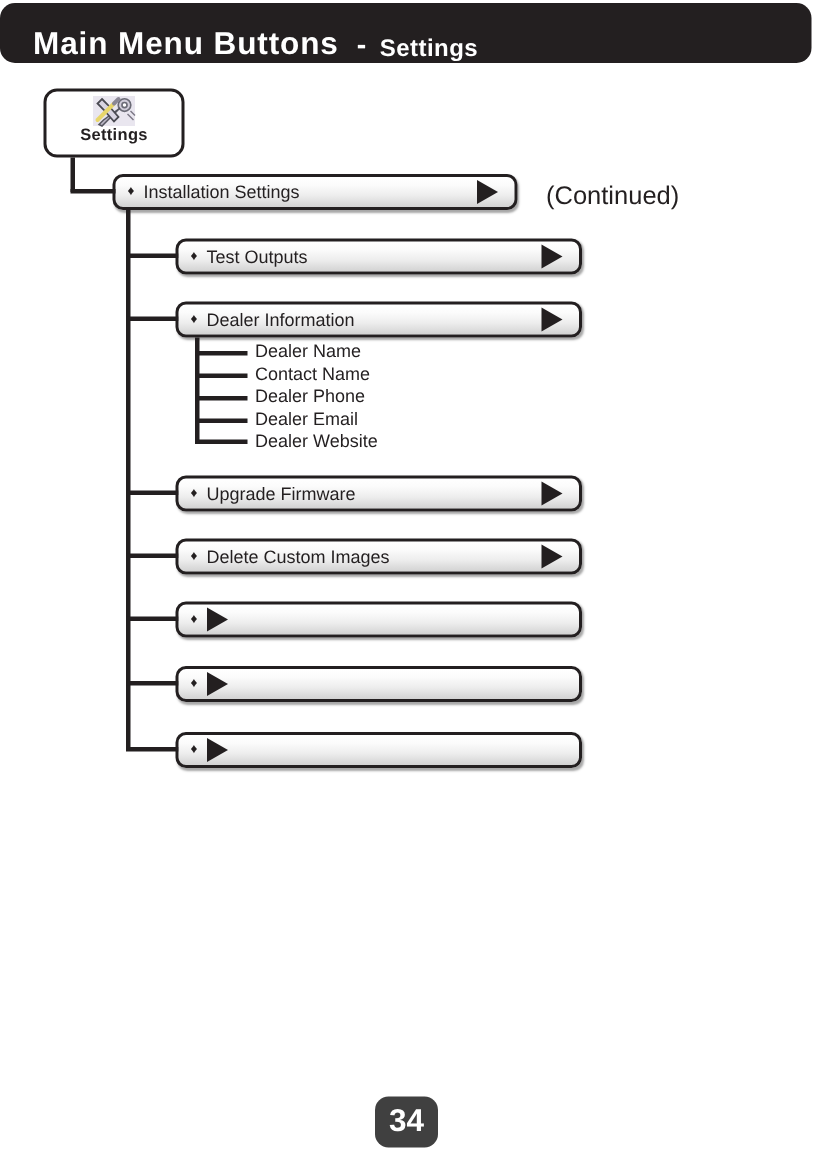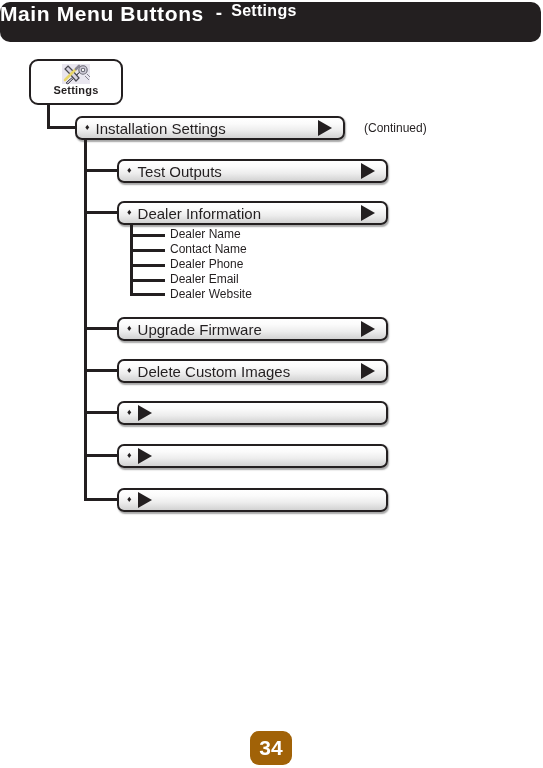--- a/index.html
+++ b/index.html
@@ -19,21 +19,22 @@
   
   .header-bar {
     position: absolute;
     left: 0px;
     top: 2px;
     width: 541px;
     height: 40px;
     background: #231f20;
     border-radius: 10px;
     display: flex;
-    align-items: flex-start;
+    align-items: flex-end;
+    padding-left: 22px;
     box-sizing: border-box;
   }
   .header-title {
     color: #ffffff;
     font-size: 21px;
     font-weight: bold;
     letter-spacing: 0.6px;
   }
   .header-sep {
     color: #ffffff;
@@ -100,58 +101,58 @@
     box-shadow: 1px 1.5px 1.5px rgba(0,0,0,0.35);
   }
   .menu-bullet {
     font-size: 9px;
     line-height: 1;
     color: #231f20;
     margin-right: 6px;
     margin-top: -1px;
   }
   .menu-label {
-    font-size: 15px;
+    font-size: 12px;
     color: #231f20;
     white-space: nowrap;
     flex: 1;
   }
   .menu-arrow {
     width: 0;
     height: 0;
     border-top: 8px solid transparent;
     border-bottom: 8px solid transparent;
     border-left: 14px solid #231f20;
     margin-right: 5px;
   }
 
   
   .continued {
     position: absolute;
-    font-size: 12px;
+    font-size: 17px;
     color: #231f20;
     white-space: nowrap;
   }
 
   
   .sub-item {
     position: absolute;
     font-size: 12px;
     color: #231f20;
     white-space: nowrap;
   }
 
   
   .page-badge {
     position: absolute;
     left: 250px;
     top: 731px;
     width: 42px;
     height: 34px;
-    background: #a16207;
+    background: #404040;
     border-radius: 9px;
     display: flex;
     align-items: center;
     justify-content: center;
   }
   .page-num {
     color: #ffffff;
     font-size: 21px;
     font-weight: bold;
   }

